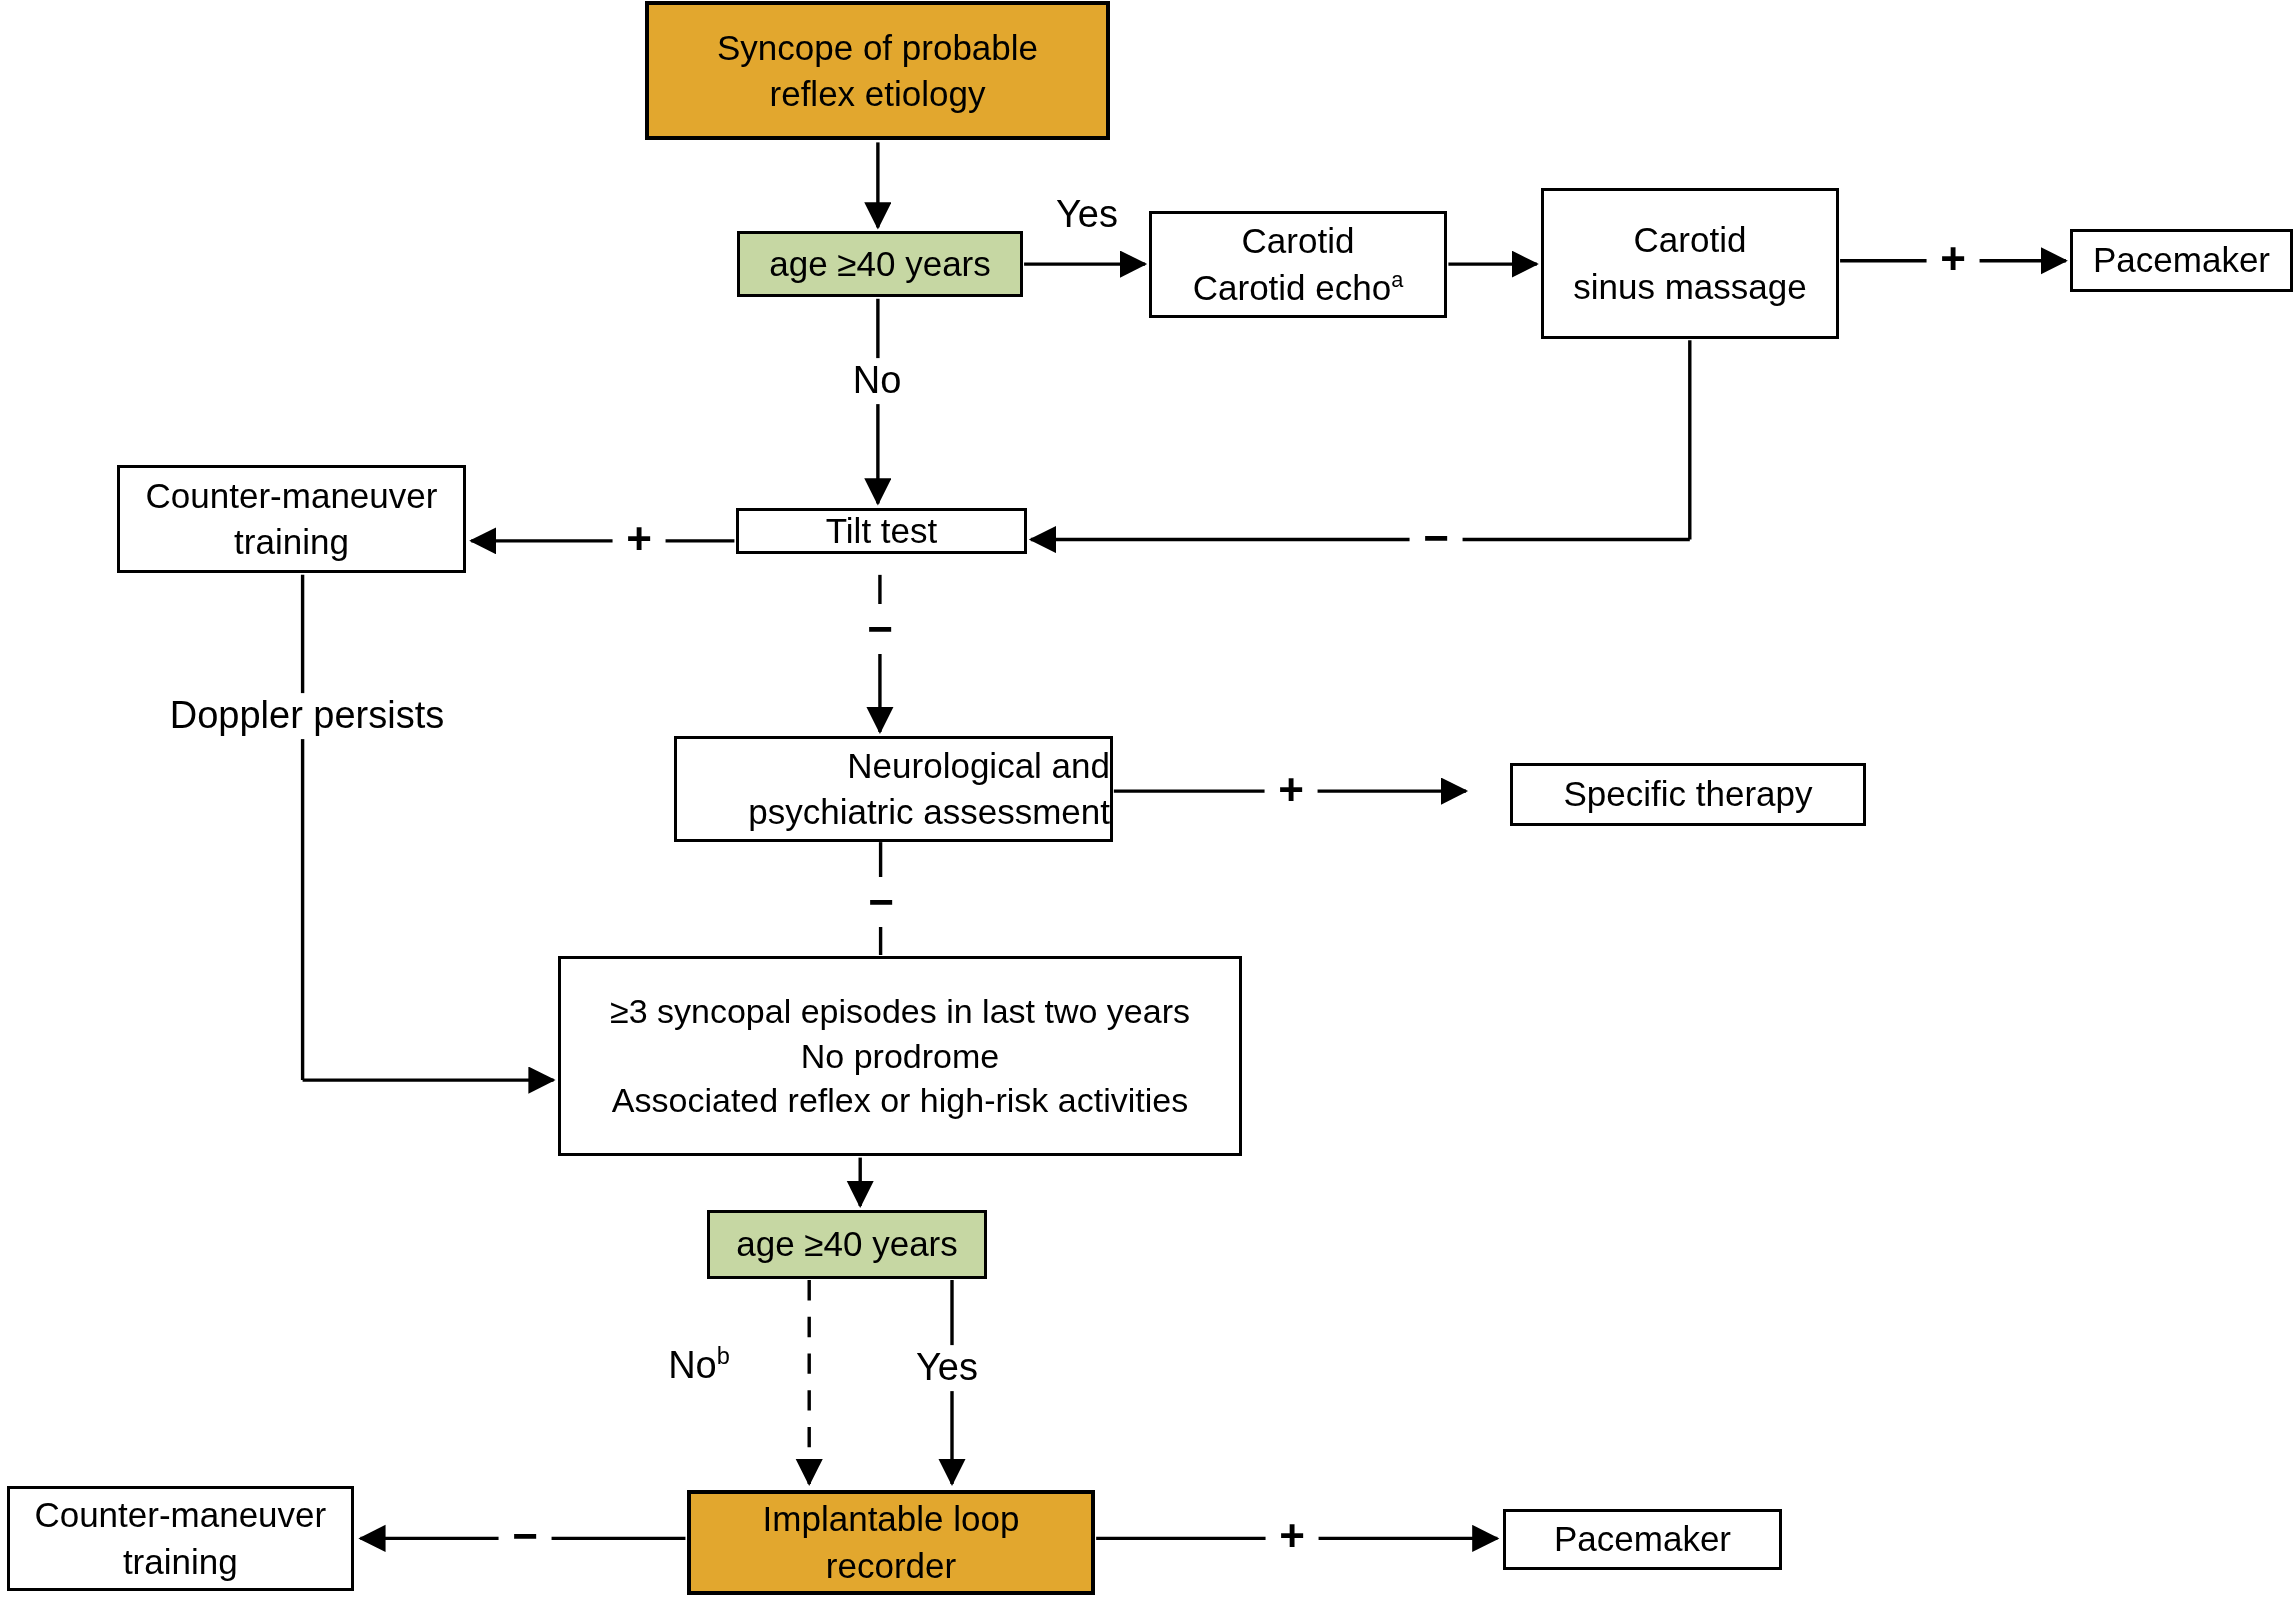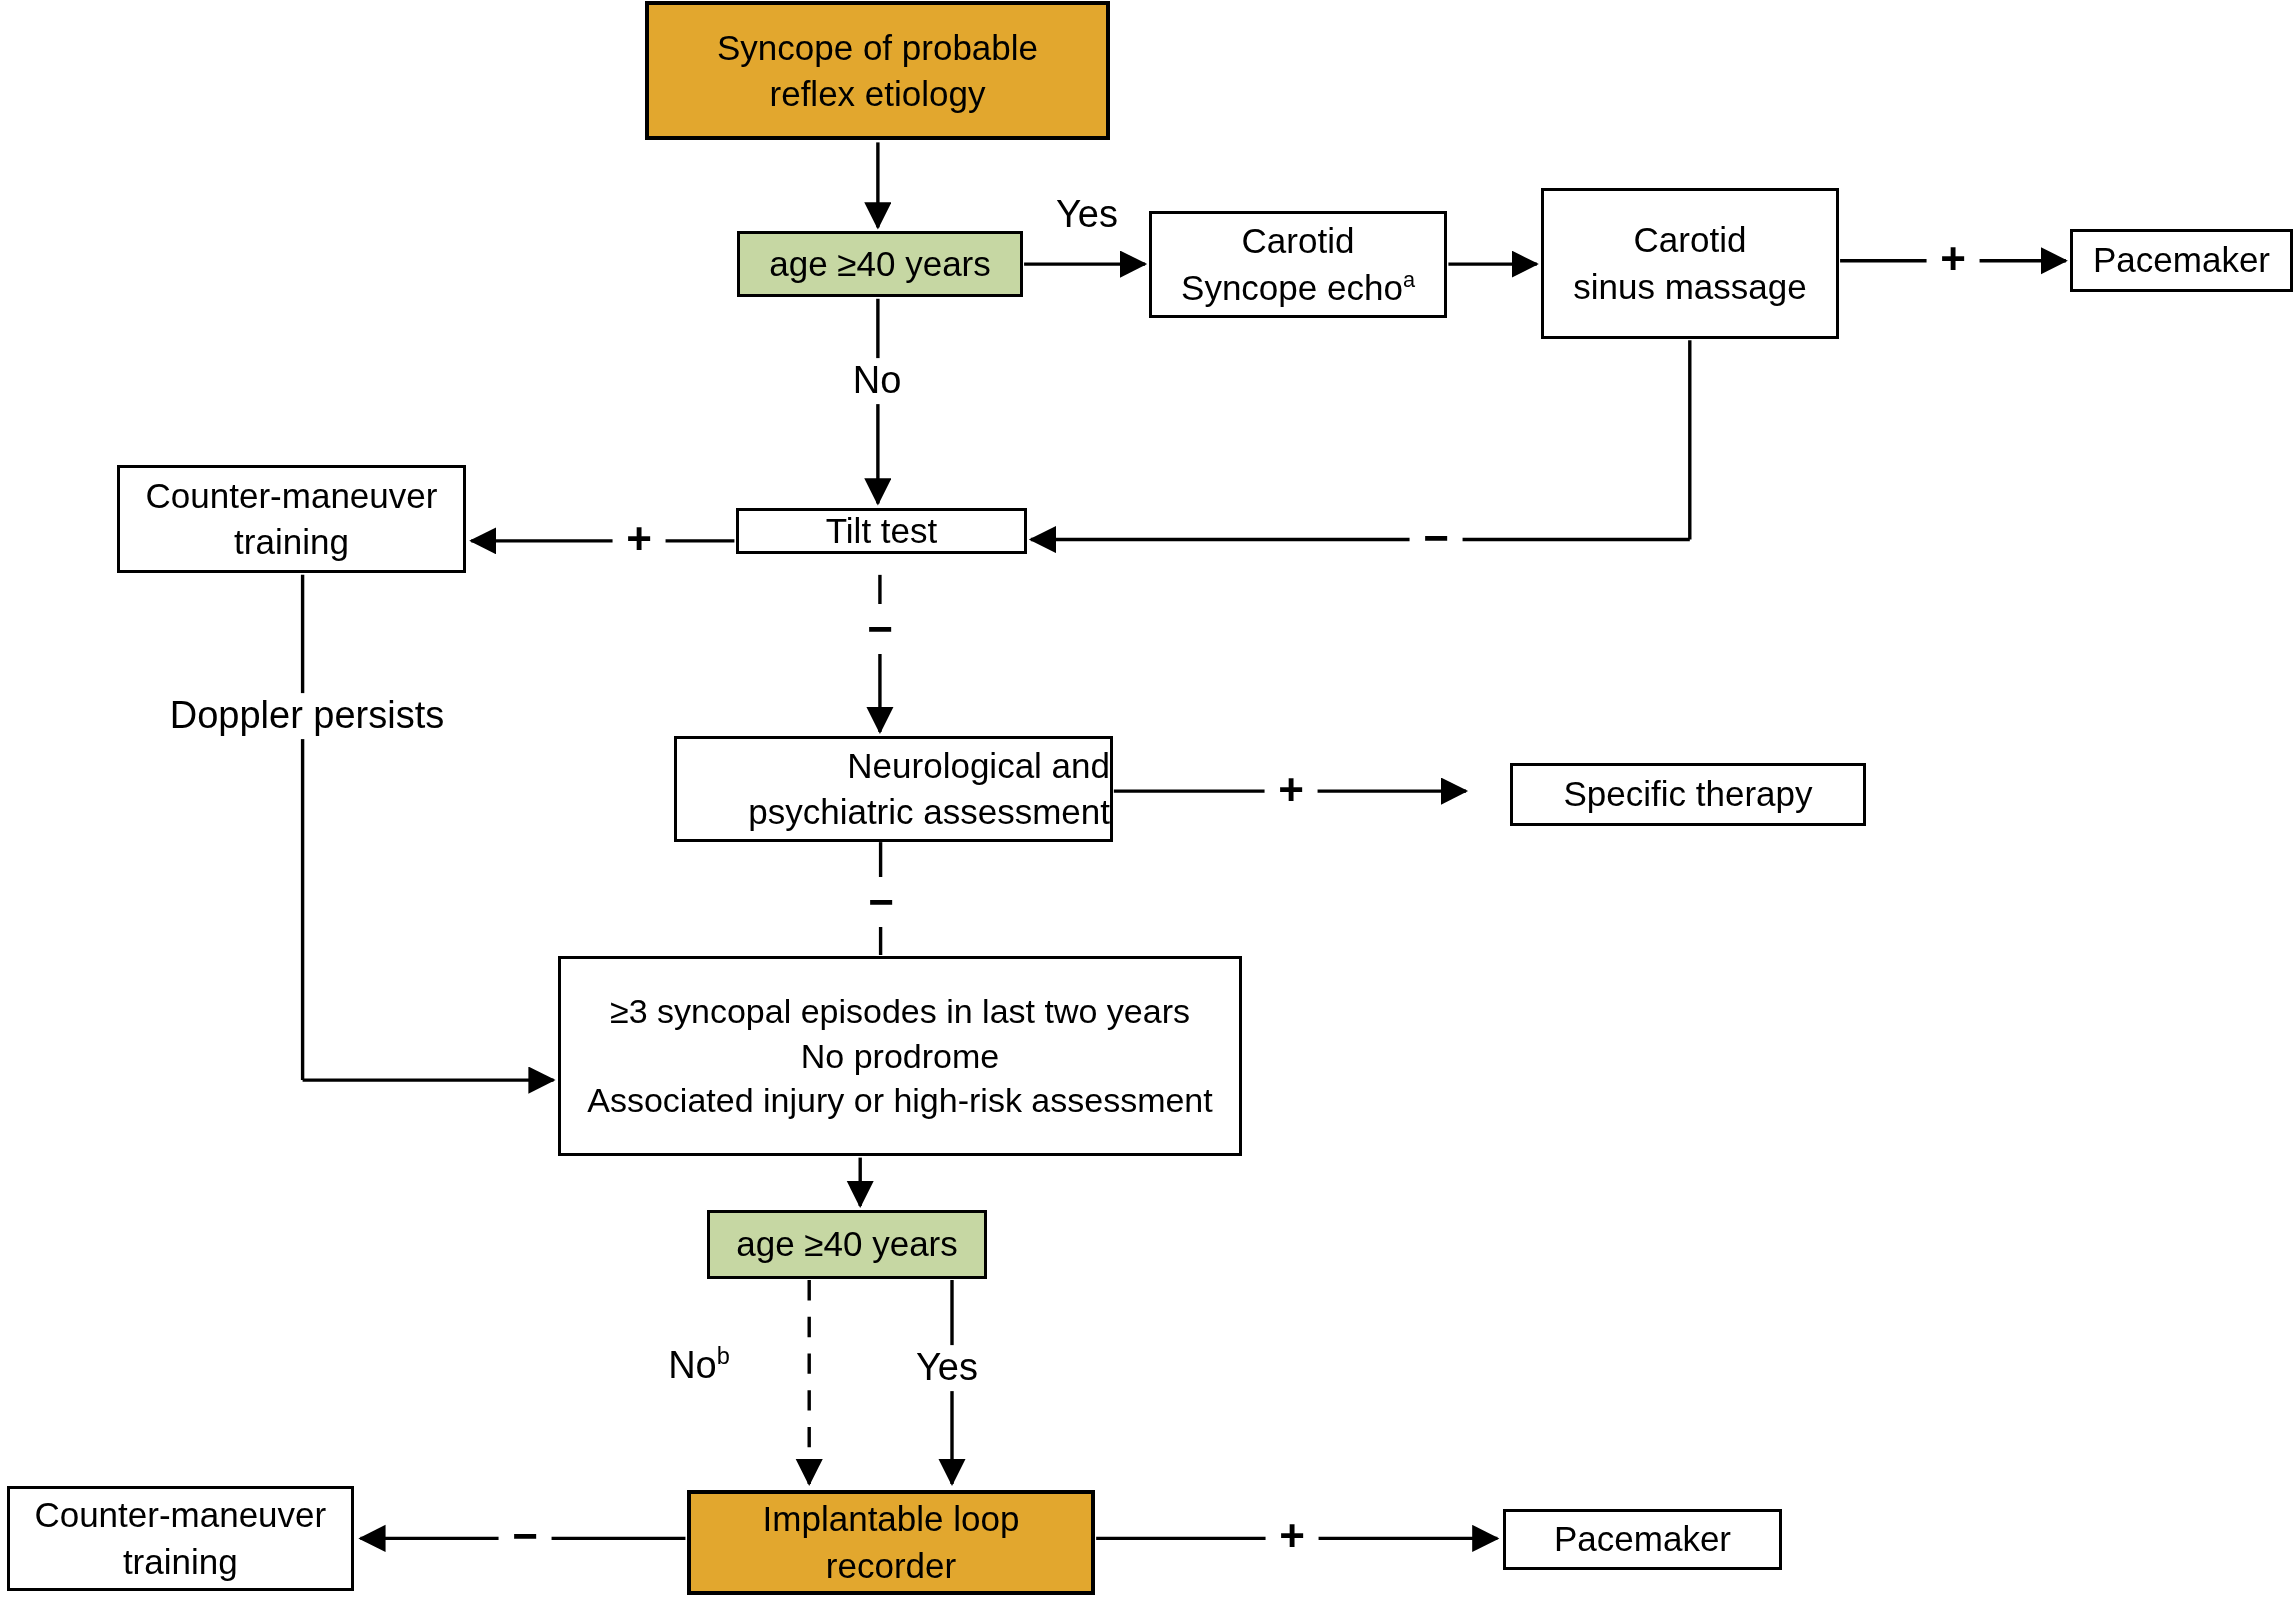--- a/index.html
+++ b/index.html
@@ -94,21 +94,21 @@
     <span class="ln">Syncope of probable</span>
     <span class="ln">reflex etiology</span>
   </div>
 
   <div class="box green" style="left:737px;top:231px;width:286px;height:66px;">
     <span class="ln">age ≥40 years</span>
   </div>
 
   <div class="box" style="left:1149px;top:211px;width:298px;height:107px;">
     <span class="ln">Carotid</span>
-    <span class="ln"><span>Syncope echo</span><sup>a</sup></span>
+    <span class="ln"><span>Carotid echo</span><sup>a</sup></span>
   </div>
 
   <div class="box" style="left:1541px;top:188px;width:298px;height:151px;">
     <span class="ln">Carotid</span>
     <span class="ln">sinus massage</span>
   </div>
 
   <div class="box" style="left:2070px;top:229px;width:223px;height:63px;">
     <span class="ln">Pacemaker</span>
   </div>
@@ -127,21 +127,21 @@
     <span class="ln">psychiatric assessment</span>
   </div>
 
   <div class="box" style="left:1470px;top:763px;width:356px;height:63px;margin-left:40px;">
     <span class="ln">Specific therapy</span>
   </div>
 
   <div class="box small-text" style="left:558px;top:956px;width:684px;height:200px;">
     <span class="ln">≥3 syncopal episodes in last two years</span>
     <span class="ln">No prodrome</span>
-    <span class="ln">Associated injury or high-risk assessment</span>
+    <span class="ln">Associated reflex or high-risk activities</span>
   </div>
 
   <div class="box green" style="left:707px;top:1210px;width:280px;height:69px;">
     <span class="ln">age ≥40 years</span>
   </div>
 
   <div class="box orange" style="left:687px;top:1490px;width:408px;height:105px;">
     <span class="ln">Implantable loop</span>
     <span class="ln">recorder</span>
   </div>

